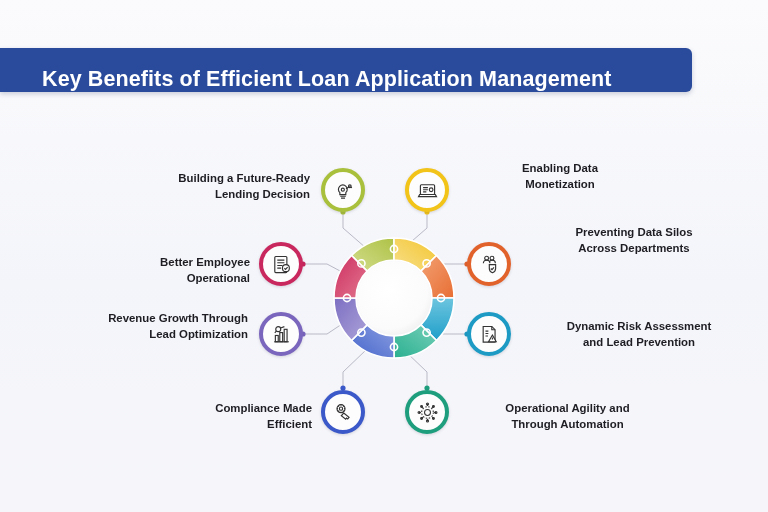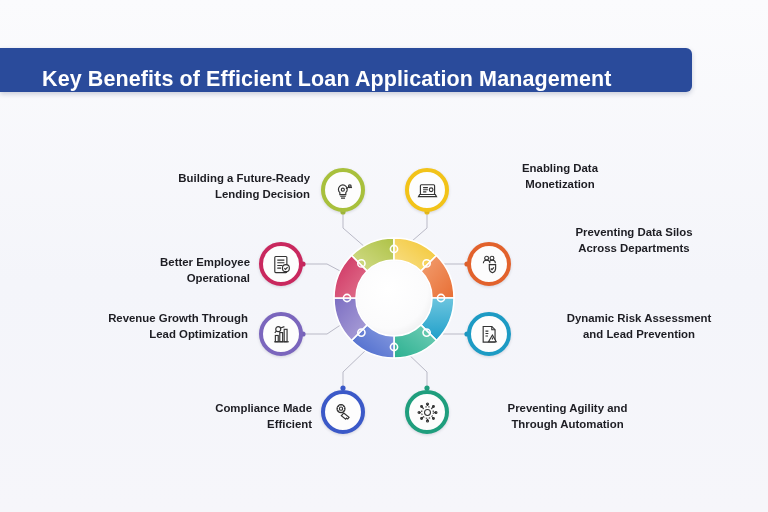--- a/index.html
+++ b/index.html
@@ -294,21 +294,21 @@
   <div class="node">
     <div class="icon-circle" style="left:467px; top:312px; border:4px solid #1d9bc4;">
       <svg class="glyph" viewBox="0 0 24 24" fill="none" stroke="#333" stroke-width="1.2">
         <path d="M5.4 3.6h9l3.4 3.4v13H5.4z"></path>
         <path d="M14.4 3.6v3.4h3.4"></path>
         <path d="M7.8 8.4h3M7.8 11h3M7.8 13.6h2.6"></path>
         <path d="M15 12.6l4 7h-8z" fill="#fff"></path>
         <path d="M15 15.2v2.1M15 18.4v.1"></path>
       </svg>
     </div>
-    <div class="label right" style="left:524px; top:310px; width:230px;">
+    <div class="label right" style="left:524px; top:318px; width:230px;">
       <span>Dynamic Risk Assessment</span><br>
       <span>and Lead Prevention</span>
     </div>
   </div>
 
   <div class="node">
     <div class="icon-circle" style="left:321px; top:390px; border:4px solid #3b59c8;">
       <svg class="glyph" viewBox="0 0 24 24" fill="none" stroke="#333" stroke-width="1.2">
         <circle cx="9.4" cy="8" r="4.2"></circle>
         <circle cx="9.4" cy="8" r="1.7"></circle>
@@ -335,18 +335,18 @@
           <circle cx="12" cy="20.8" r="1.1"></circle>
         <circle cx="3.2" cy="12" r="1.1"></circle>
           <circle cx="20.8" cy="12" r="1.1"></circle>
         <circle cx="5.8" cy="5.8" r="1"></circle>
           <circle cx="18.2" cy="18.2" r="1"></circle>
         <circle cx="18.2" cy="5.8" r="1"></circle>
           <circle cx="5.8" cy="18.2" r="1"></circle>
       </svg>
     </div>
     <div class="label right" style="left:460px; top:400px; width:215px;">
-      <span>Preventing Agility and</span><br>
+      <span>Operational Agility and</span><br>
       <span>Through Automation</span>
     </div>
   </div>
 
 </div>
 
 </body></html>

